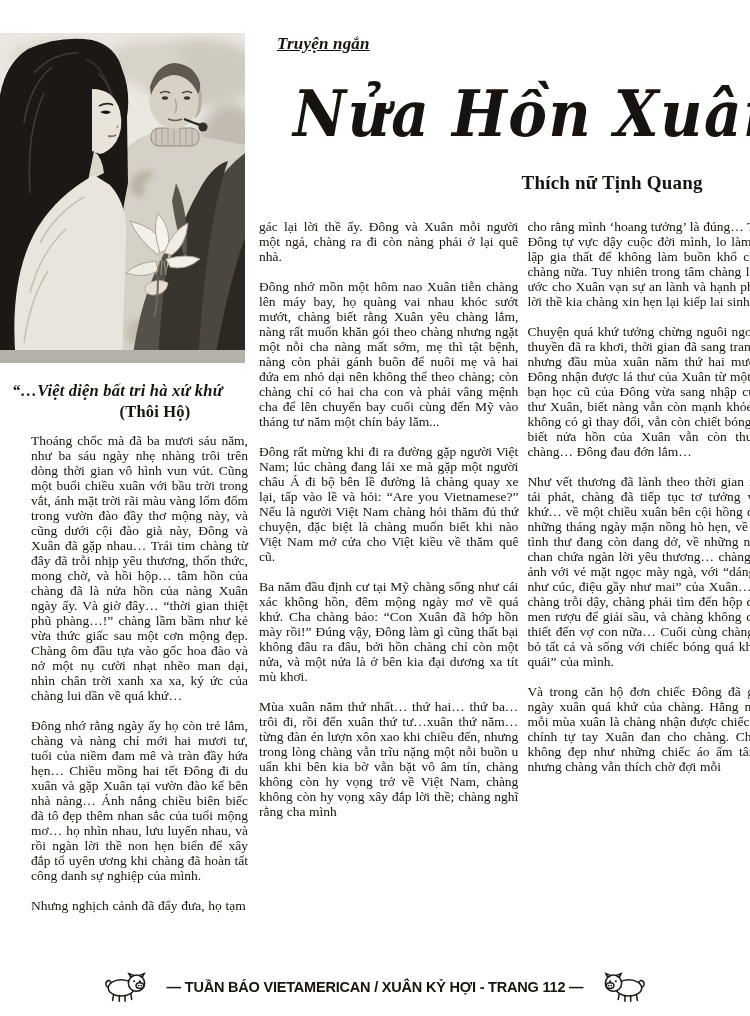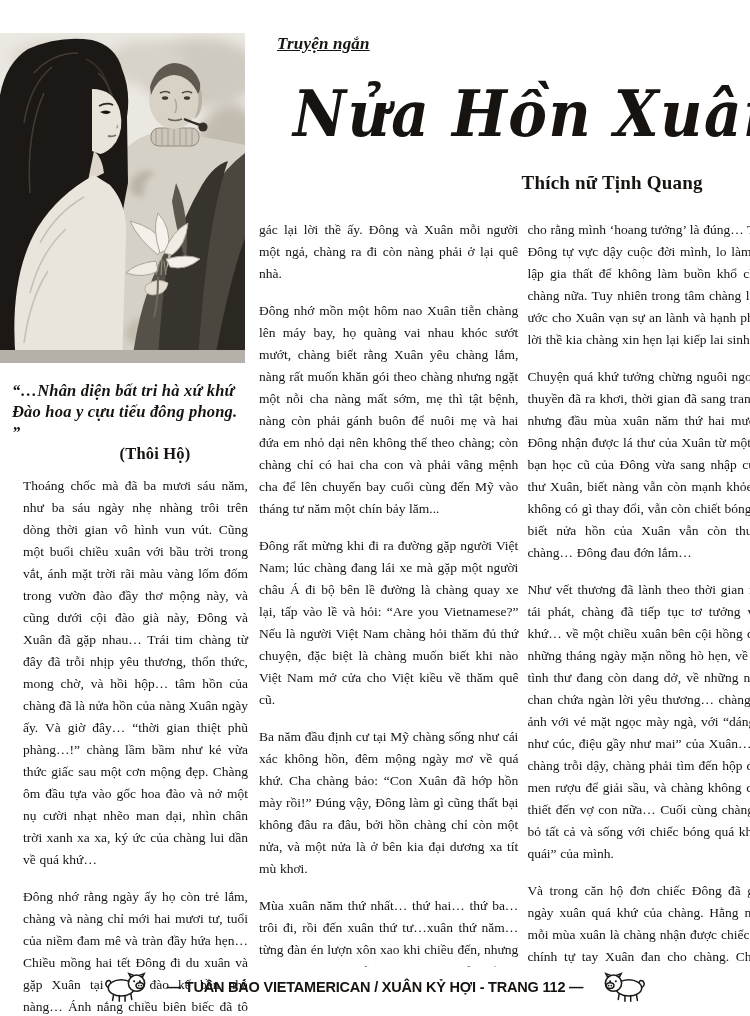--- a/index.html
+++ b/index.html
@@ -12,25 +12,25 @@
   .layout { display:flex; }
 
   
   .left-col { flex:0 0 250px; width:250px; }
   .illustration { display:block; width:245px; height:330px; margin-top:33px; }
   .quote {
     margin:17px 0 0 12px; font-size:16.5px; line-height:21px;
     font-weight:bold; font-style:italic; letter-spacing:.2px;
   }
   .quote .attr { font-style:normal; text-align:center; padding-left:48px; }
-  .left-body { margin-top:11px; padding-left:23px; padding-right:2px; }
+  .left-body { margin-top:11px; padding-left:31px; padding-right:2px; }
 
   
   p.body {
-    font-size:13.5px; line-height:22px; text-align:justify;
+    font-size:13.5px; line-height:15px; text-align:justify;
     margin-bottom:15px; word-spacing:.3px;
   }
   p.body:last-child { margin-bottom:0; }
 
   
   .right-region { flex:1; padding-left:9px; padding-right:5px; }
   .kicker {
     display:inline-block; margin-top:34px; margin-left:18px;
     font-size:17px; font-weight:bold; font-style:italic;
     text-decoration:underline; letter-spacing:.2px;
@@ -133,22 +133,21 @@
           <path d="M160,228 l-4,14 M164,228 l2,14 M162,226 l-1,16" stroke="#938b7b" stroke-width="1.2" fill="none"></path>
         </g>
 
         <path d="M146,252 q12,-8 22,-2 q-2,12 -16,12 q-10,-2 -6,-10 Z" fill="#e4ddd1" stroke="#b9b1a2" stroke-width="1"></path>
         <path d="M158,244 q0,26 -4,40" stroke="#6d675c" stroke-width="2" fill="none"></path>
 
         <rect x="0" y="317" width="245" height="13" fill="#b6b1a8"></rect>
       </svg>
 
       <div class="quote">
-        <div>“…Nhân diện bất tri hà xứ khứ</div>
-        <div>Đào hoa y cựu tiếu đông phong. ”</div>
+        <div>“…Việt diện bất tri hà xứ khứ</div>
         <div class="attr">(Thôi Hộ)</div>
       </div>
 
       <div class="left-body">
         <p class="body">Thoáng chốc mà đã ba mươi sáu năm, như ba sáu ngày nhẹ nhàng trôi trên dòng thời gian vô hình vun vút. Cũng một buổi chiều xuân với bầu trời trong vắt, ánh mặt trời rãi màu vàng lốm đốm trong vườn đào đầy thơ mộng này, và cũng dưới cội đào già này, Đông và Xuân đã gặp nhau… Trái tim chàng từ đây đã trỗi nhịp yêu thương, thổn thức, mong chờ, và hồi hộp… tâm hồn của chàng đã là nửa hồn của nàng Xuân ngày ấy. Và giờ đây… “thời gian thiệt phũ phàng…!” chàng lầm bầm như kẻ vừa thức giấc sau một cơn mộng đẹp. Chàng ôm đầu tựa vào gốc hoa đào và nở một nụ cười nhạt nhẽo man dại, nhìn chân trời xanh xa xa, ký ức của chàng lui dần về quá khứ…</p>
         <p class="body">Đông nhớ rằng ngày ấy họ còn trẻ lắm, chàng và nàng chỉ mới hai mươi tư, tuổi của niềm đam mê và tràn đầy hứa hẹn… Chiều mồng hai tết Đông đi du xuân và gặp Xuân tại vườn đào kế bên nhà nàng… Ánh nắng chiều biên biếc đã tô đẹp thêm nhan sắc của tuổi mộng mơ… họ nhìn nhau, lưu luyến nhau, và rồi ngàn lời thề non hẹn biển để xây đắp tổ uyên ương khi chàng đã hoàn tất công danh sự nghiệp của mình.</p>
         <p class="body">Nhưng nghịch cảnh đã đẩy đưa, họ tạm</p>
       </div>
     </div>
 

